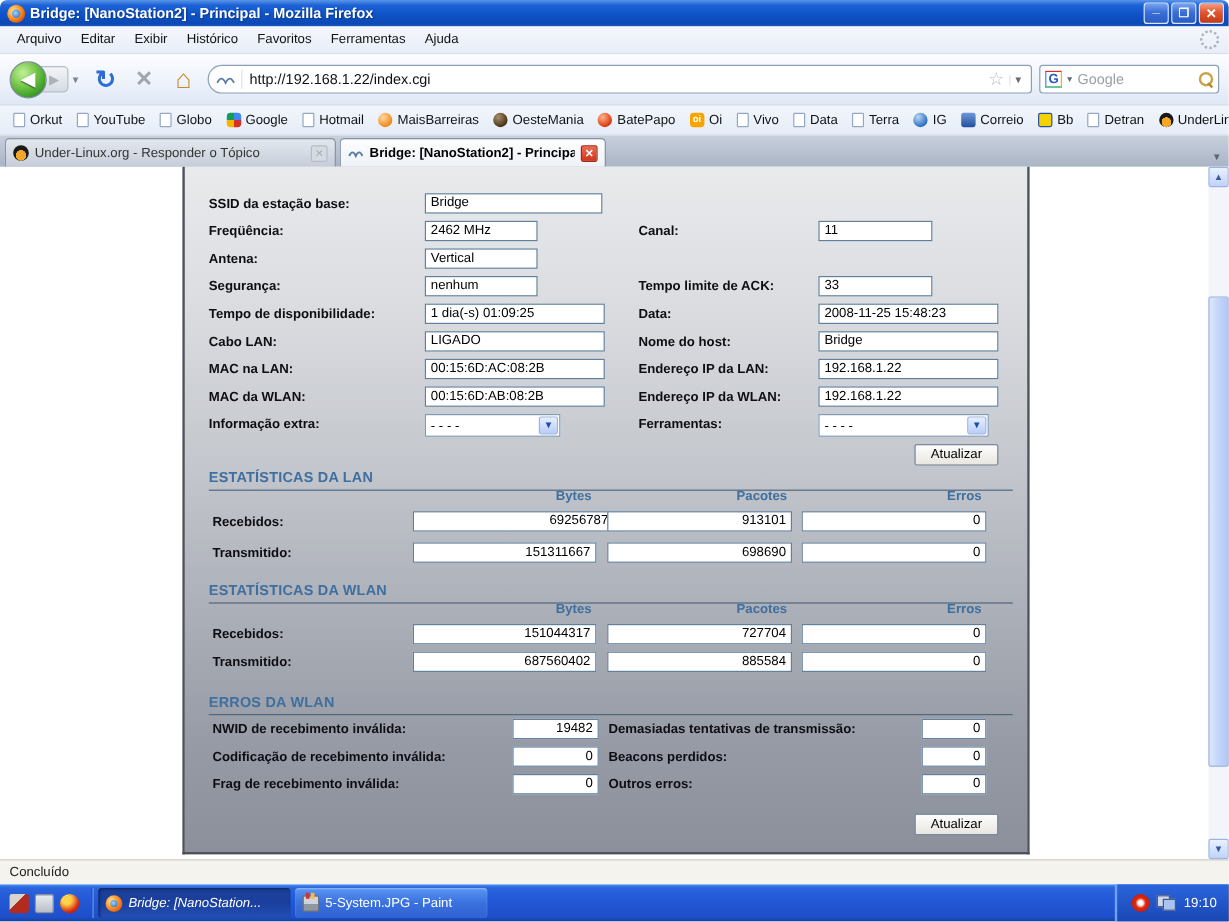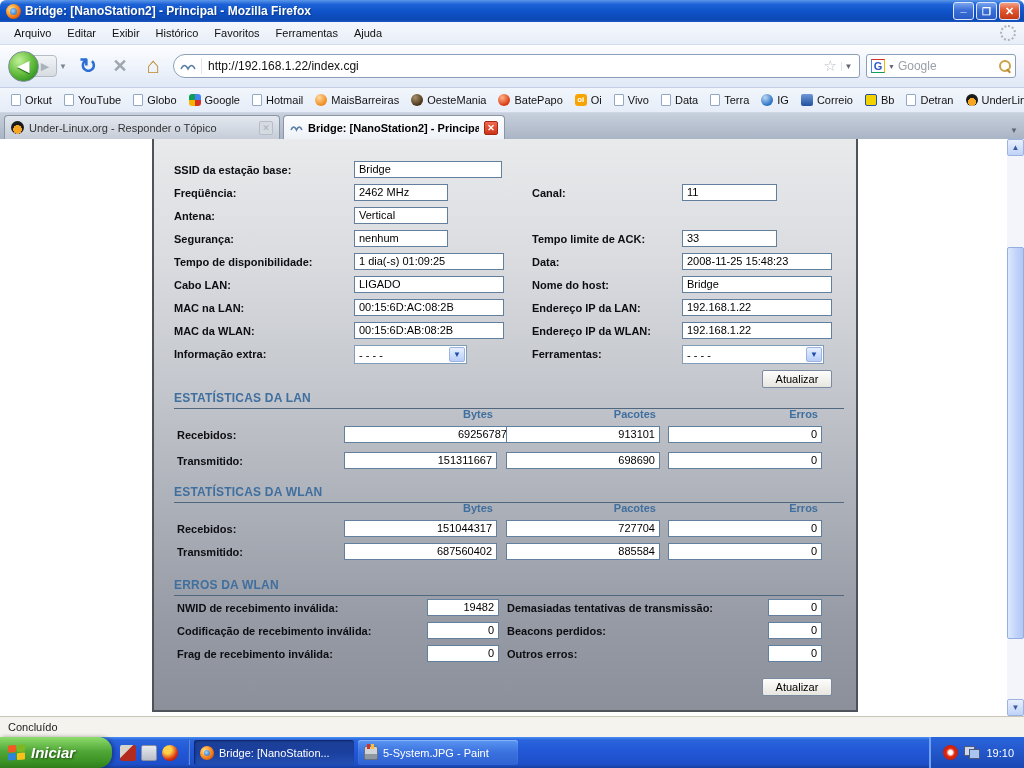--- a/index.html
+++ b/index.html
@@ -156,21 +156,21 @@
   .winflag i:nth-child(3){background:#2e84d8;} .winflag i:nth-child(4){background:#f8c21a;}
   .start-label { color:#fff; font-size:15px; font-weight:bold; font-style:italic; text-shadow:1px 1px 2px #1d4f10; }
   .quicklaunch { display:flex; align-items:center; gap:5px; padding:0 8px; }
   .ql { width:16px; height:16px; border-radius:2px; }
   .ql.office { background:linear-gradient(135deg,#d8d4cc 40%,#b32a1e 42%); }
   .ql.calc { background:linear-gradient(180deg,#e8eaee,#b9bec8); border:1px solid #8a90a0; }
   .ql.redball { background:radial-gradient(circle at 35% 30%,#ffd24a 25%,#d92c10 65%,#7a1205 100%); border-radius:50%; }
   .tb-sep { width:2px; margin:3px 2px; background:linear-gradient(90deg,#1a44ae,#6ea0f4); }
   .taskbtn { width:160px; margin:3px 2px; border-radius:3px; display:flex; align-items:center; gap:5px;
     padding:0 6px; font-size:11px; color:#fff; white-space:nowrap; overflow:hidden; }
-  .taskbtn.active { background:linear-gradient(180deg,#1c4096,#1a3f9e 50%,#2350b4); box-shadow:inset 1px 1px 2px #0c2460; }
+  .taskbtn.active { background:linear-gradient(180deg,#1c4096,#1a3f9e 50%,#2350b4); box-shadow:inset 1px 1px 2px #0c2460;font-style:italic; }
   .taskbtn.idle { background:linear-gradient(180deg,#5a95f2,#3a71de 50%,#2f62d2); box-shadow:inset 0 1px 1px #8ab4f8; }
   .tb-fx { width:14px; height:14px; border-radius:50%; flex:none;
     background:radial-gradient(circle at 35% 35%,#ffd37a 10%,#ff9022 45%,#d9570f 80%); position:relative;}
   .tb-fx::after{content:""; position:absolute; left:4px; top:4px; width:6px; height:6px; border-radius:50%;
     background:radial-gradient(circle at 40% 40%,#9fd4ff,#1c5fb8);}
   .tb-paint { width:14px; height:14px; flex:none; background:linear-gradient(180deg,#cfd4da 55%,#8f97a2 56%);
     border:1px solid #6a7280; border-radius:2px; position:relative; }
   .tb-paint::after{content:""; position:absolute; left:2px; top:-3px; width:3px; height:5px; background:#c33; box-shadow:4px 0 0 #fb3;}
   .tray { margin-left:auto; display:flex; align-items:center; gap:6px; padding:0 10px 0 12px;
     background:linear-gradient(180deg,#2a65dd,#1a47b4); border-left:2px solid #6ea0f4; }
@@ -448,29 +448,20 @@
       <span class="sc-thumb"></span>
       <span class="sc-btn sc-down"></span>
     </div>
   </div>
 
   <div class="statusbar">
     <span>Concluído</span>
   </div>
 
   <div class="taskbar">
-    <span class="startbtn">
-      <span class="winflag">
-          <i></i>
-          <i></i>
-          <i></i>
-          <i></i>
-        </span>
-      <span class="start-label">Iniciar</span>
-    </span>
     <span class="quicklaunch">
       <span class="ql office"></span>
       <span class="ql calc"></span>
       <span class="ql redball"></span>
     </span>
     <span class="tb-sep"></span>
     <span class="taskbtn active">
       <span class="tb-fx"></span>
       <span>Bridge: [NanoStation...</span>
     </span>

